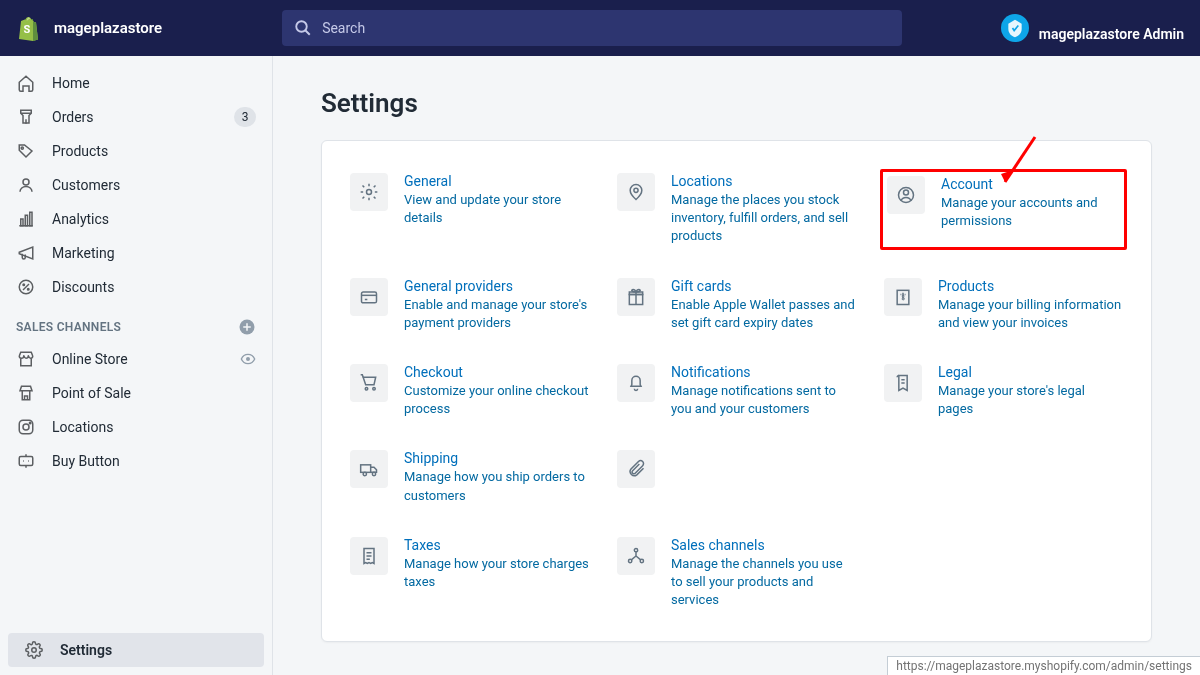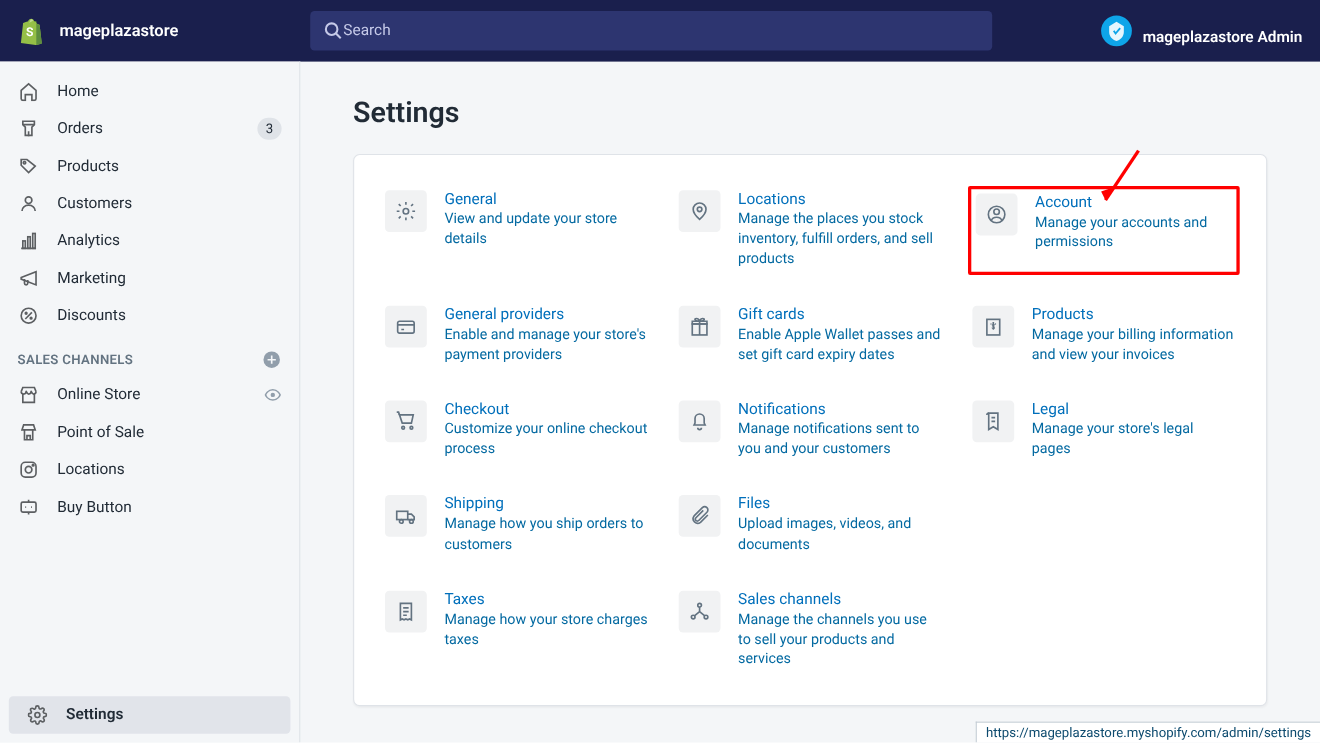--- a/index.html
+++ b/index.html
@@ -2,21 +2,21 @@
 <html><head>
 <meta charset="utf-8">
 <style>
 * { margin: 0; padding: 0; box-sizing: border-box; font-family: -apple-system, BlinkMacSystemFont, "Segoe UI", Roboto, Helvetica, Arial, sans-serif; }
 body { background: #f4f6f8; width: 1200px; height: 675px; overflow: hidden; position: relative; }
 
 .topbar { background: #1a1f4d; height: 56px; display: flex; align-items: center; padding: 0 16px; gap: 20px; }
 .brand { display: flex; align-items: center; gap: 14px; color: #fff; font-weight: 600; font-size: 15px; }
 .shopify-logo { width: 24px; height: 26px; }
 .search-container { flex: 1; max-width: 620px; margin-left: 100px; }
-.search-box { background: #2d3570; border-radius: 4px; height: 36px; display: flex; align-items: center; padding: 0 12px; }
+.search-box { background: #2d3570; border-radius: 4px; height: 36px; display: flex; align-items: center; padding: 0 12px; gap: 10px; }
 .search-box input { background: transparent; border: none; color: #c5c9e8; font-size: 14px; width: 100%; outline: none; }
 .search-box input::placeholder { color: #c5c9e8; }
 .user-section { margin-left: auto; display: flex; align-items: flex-end; gap: 10px; color: #fff; font-weight: 600; font-size: 14px; }
 .avatar { width: 28px; height: 28px; border-radius: 50%; background: #0ea5e9; display: flex; align-items: center; justify-content: center; }
 
 .layout { display: flex; height: calc(675px - 56px); }
 .sidebar { width: 273px; background: #f4f6f8; border-right: 1px solid #dfe3e8; display: flex; flex-direction: column; padding-top: 10px; }
 .nav-item { display: flex; align-items: center; padding: 7px 16px; color: #212b36; font-size: 14px; cursor: pointer; gap: 16px; }
 .nav-item.active { background: #e1e4ea; font-weight: 600; }
 .nav-item .icon-slot { width: 20px; height: 20px; display: flex; align-items: center; justify-content: center; color: #5c5f62; }
@@ -33,21 +33,21 @@
 .settings-grid { display: grid; grid-template-columns: repeat(3, 1fr); gap: 24px 20px; }
 .setting-item { display: flex; gap: 16px; position: relative; padding: 4px; }
 .setting-icon { width: 38px; height: 38px; background: #f1f2f3; border-radius: 4px; flex-shrink: 0; display: flex; align-items: center; justify-content: center; color: #637381; }
 .setting-text { flex: 1; min-width: 0; }
 .setting-title { color: #006fbb; font-size: 14px; font-weight: 400; margin-bottom: 2px; cursor: pointer; }
 .setting-desc { color: #0369a1; font-size: 13px; line-height: 1.4; }
 .highlight-box { border: 3px solid #ff0000; border-radius: 2px; }
 
 .arrow-annotation { position: absolute; pointer-events: none; }
 
-.status-bar { position: absolute; bottom: 0; right: 0; background: #fff; border: 1px solid #c4cdd5; border-right: none; border-bottom: none; padding: 2px 8px; font-size: 12px; color: #0c4a6e; }
+.status-bar { position: absolute; bottom: 0; right: 0; background: #fff; border: 1px solid #c4cdd5; border-right: none; border-bottom: none; padding: 2px 8px; font-size: 12px; color: #737373; }
 
 svg { display: block; }
 </style>
 </head>
 <body>
 
 <div class="topbar">
   <div class="brand">
     <span class="shopify-logo">
       <svg viewBox="0 0 24 26" fill="none">
@@ -357,24 +357,20 @@
               <div class="setting-title">Shipping</div>
               <div class="setting-desc">Manage how you ship orders to customers</div>
             </div>
           </div>
           <div class="setting-item">
             <div class="setting-icon">
               <svg width="20" height="20" viewBox="0 0 24 24" fill="none" stroke="currentColor" stroke-width="1.8">
                 <path d="M21 11l-8 8a5 5 0 01-7-7l9-9a3.5 3.5 0 015 5l-9 9a2 2 0 01-3-3l8-8"></path>
               </svg>
             </div>
-            <div class="setting-text">
-              <div class="setting-title">Files</div>
-              <div class="setting-desc">Upload images, videos, and documents</div>
-            </div>
           </div>
           <div></div>
           <div class="setting-item">
             <div class="setting-icon">
               <svg width="20" height="20" viewBox="0 0 24 24" fill="none" stroke="currentColor" stroke-width="1.8">
                 <path d="M6 3h12v18l-2-1-2 1-2-1-2 1-2-1-2 1V3z"></path>
                 <path d="M9 8h6M9 12h6M9 16h4"></path>
               </svg>
             </div>
             <div class="setting-text">

